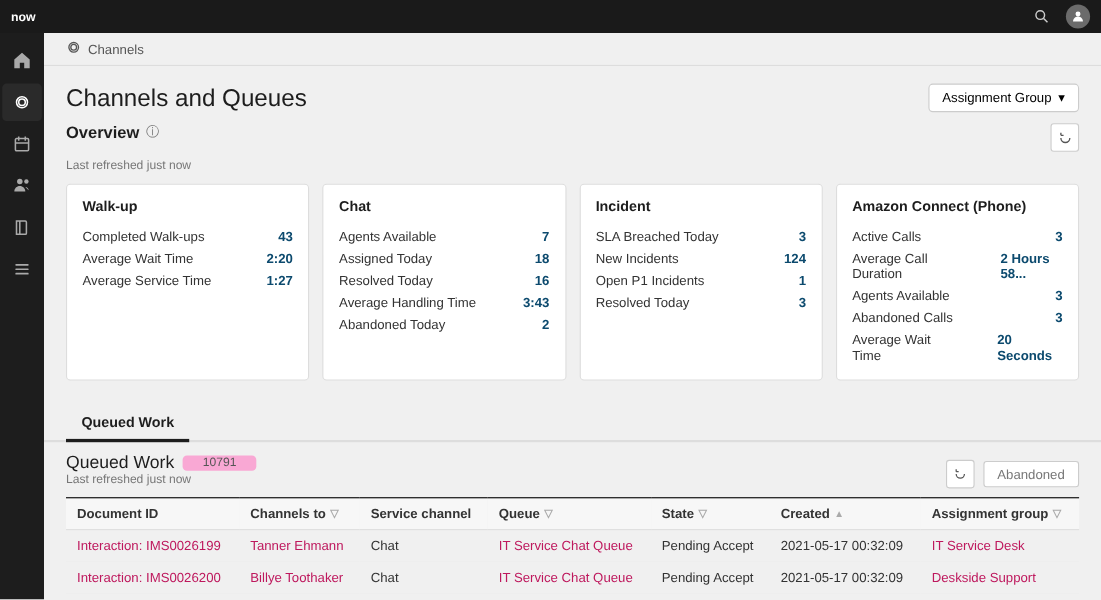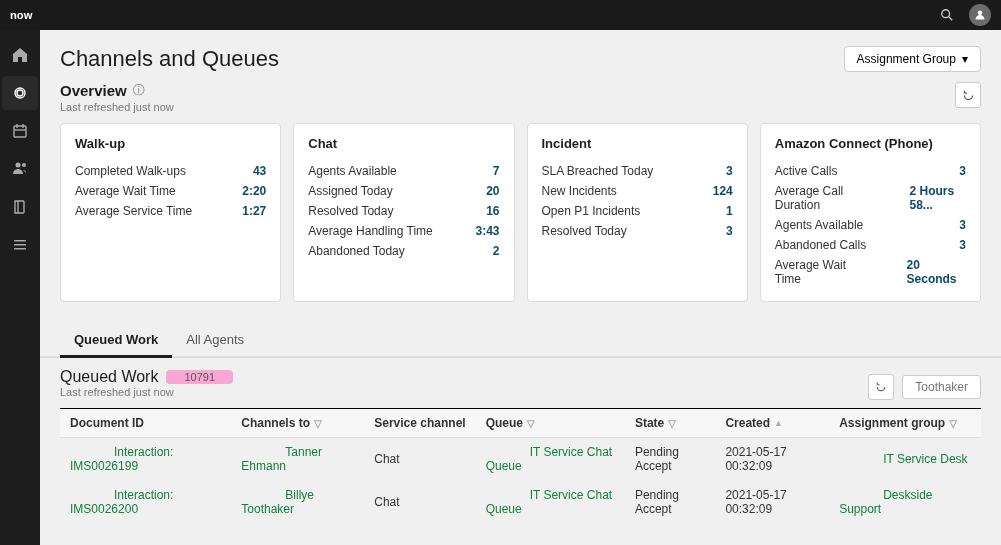--- a/index.html
+++ b/index.html
@@ -132,21 +132,21 @@
     }
 
     
     .overview-section {
       padding: 0 20px 14px;
     }
     .overview-header {
       display: flex;
       align-items: flex-end;
       gap: 6px;
-      margin-bottom: 2px;
+      margin-bottom: 16px;
     }
     .overview-title {
       font-size: 15px;
       font-weight: 600;
     }
     .overview-subtitle {
       font-size: 11px;
       color: #777;
       margin-bottom: 10px;
     }
@@ -290,24 +290,23 @@
     .sort-icon {
       color: #aaa;
       font-size: 9px;
     }
     .data-table td {
       padding: 7px 10px;
       border-bottom: 1px solid #eee;
       color: #333;
     }
     .link-cell {
-      color: #15803d;
+      color: #be185d;
       cursor: pointer;
       text-decoration: none;
-      margin-left: 44px;
     }
     .state-cell {
       color: #0070d2;
     }
 
     .overview-wrapper {
       position: relative;
     }
     .overview-refresh {
       position: absolute;
@@ -390,20 +389,29 @@
       <svg viewBox="0 0 16 16" fill="currentColor" width="16" height="16">
         <rect x="2" y="3" width="12" height="1.5" rx="0.5"></rect>
         <rect x="2" y="7" width="12" height="1.5" rx="0.5"></rect>
         <rect x="2" y="11" width="12" height="1.5" rx="0.5"></rect>
       </svg>
     </div>
   </div>
 
   <div class="main-content">
 
+    <div class="breadcrumb-bar">
+      <span>
+        <svg viewBox="0 0 16 16" fill="none" stroke="#555" stroke-width="1.4" width="14" height="14">
+          <circle cx="8" cy="8" r="3"></circle>
+          <path d="M3 8c0-2.8 2.2-5 5-5M8 3c2.8 0 5 2.2 5 5M13 8c0 2.8-2.2 5-5 5M8 13c-2.8 0-5-2.2-5-5"></path>
+        </svg>
+      </span>
+      <span>Channels</span>
+    </div>
 
     <div class="page-header">
       <h1 class="page-title">Channels and Queues</h1>
       <button class="assignment-group-btn">
         <span>Assignment Group</span>
         <span>▾</span>
       </button>
     </div>
 
     <div class="overview-section">
@@ -439,21 +447,21 @@
           </div>
 
           <div class="stats-card">
             <div class="stats-card-title">Chat</div>
             <div class="stats-row">
               <span>Agents Available</span>
               <span class="value">7</span>
             </div>
             <div class="stats-row">
               <span>Assigned Today</span>
-              <span class="value">20</span>
+              <span class="value">18</span>
             </div>
             <div class="stats-row">
               <span>Resolved Today</span>
               <span class="value">16</span>
             </div>
             <div class="stats-row">
               <span>Average Handling Time</span>
               <span class="value">3:43</span>
             </div>
             <div class="stats-row">
@@ -504,39 +512,38 @@
               <span>Average Wait Time</span>
               <span class="value">20 Seconds</span>
             </div>
           </div>
         </div>
       </div>
     </div>
 
     <div class="tabs-bar">
       <div class="tab-item active">Queued Work</div>
-      <div class="tab-item">All Agents</div>
     </div>
 
     <div class="queued-work-section">
       <div class="queued-work-header">
         <div>
           <div class="queued-work-title-row">
             <span class="queued-work-title">Queued Work</span>
             <span class="badge">10791</span>
           </div>
           <div class="queued-work-subtitle">Last refreshed just now</div>
         </div>
         <div class="header-actions">
           <button class="icon-btn">
             <svg viewBox="0 0 16 16" fill="none" stroke="currentColor" stroke-width="1.5" width="12" height="12">
               <path d="M13 8A5 5 0 113 8M3 5V2M3 5H6"></path>
             </svg>
           </button>
-          <button class="allocate-btn">Toothaker</button>
+          <button class="allocate-btn">Abandoned</button>
         </div>
       </div>
 
       <table class="data-table">
         <thead>
           <tr>
             <th>
               <div class="th-inner">
                 <span>Document ID</span>
               </div>

